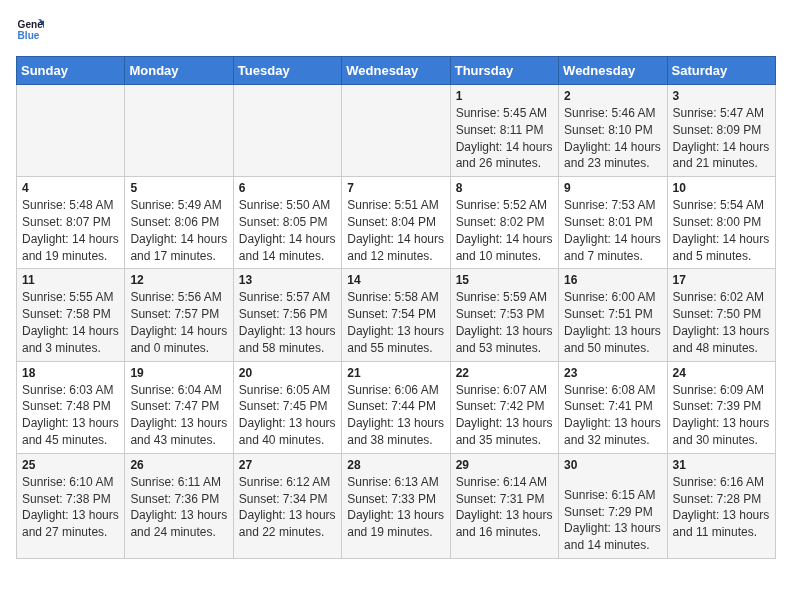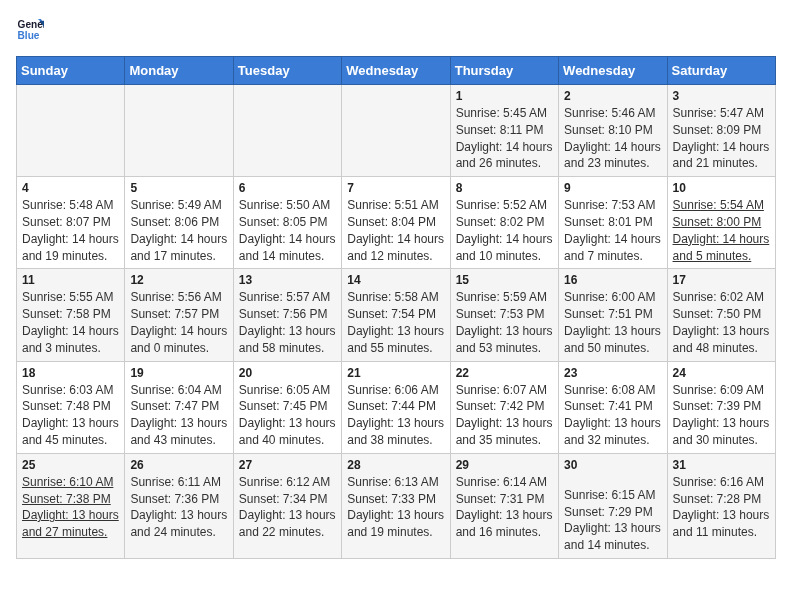--- a/index.html
+++ b/index.html
@@ -176,21 +176,21 @@
         </td>
         <td>
           <div class="day-number">9</div>
           <div class="day-info" style="white-space: pre-line;">Sunrise: 7:53 AM
 Sunset: 8:01 PM
 Daylight: 14 hours
 and 7 minutes.</div>
         </td>
         <td>
           <div class="day-number">10</div>
-          <div class="day-info" style="white-space: pre-line; text-decoration: underline;">Sunrise: 5:54 AM
+          <div class="day-info" style="white-space: pre-line;">Sunrise: 5:54 AM
 Sunset: 8:00 PM
 Daylight: 14 hours
 and 5 minutes.</div>
         </td>
       </tr>
       <tr>
         <td>
           <div class="day-number">11</div>
           <div class="day-info" style="white-space: pre-line;">Sunrise: 5:55 AM
 Sunset: 7:58 PM
@@ -287,21 +287,21 @@
           <div class="day-number">24</div>
           <div class="day-info" style="white-space: pre-line;">Sunrise: 6:09 AM
 Sunset: 7:39 PM
 Daylight: 13 hours
 and 30 minutes.</div>
         </td>
       </tr>
       <tr>
         <td>
           <div class="day-number">25</div>
-          <div class="day-info" style="white-space: pre-line; text-decoration: underline;">Sunrise: 6:10 AM
+          <div class="day-info" style="white-space: pre-line;">Sunrise: 6:10 AM
 Sunset: 7:38 PM
 Daylight: 13 hours
 and 27 minutes.</div>
         </td>
         <td>
           <div class="day-number">26</div>
           <div class="day-info" style="white-space: pre-line;">Sunrise: 6:11 AM
 Sunset: 7:36 PM
 Daylight: 13 hours
 and 24 minutes.</div>

